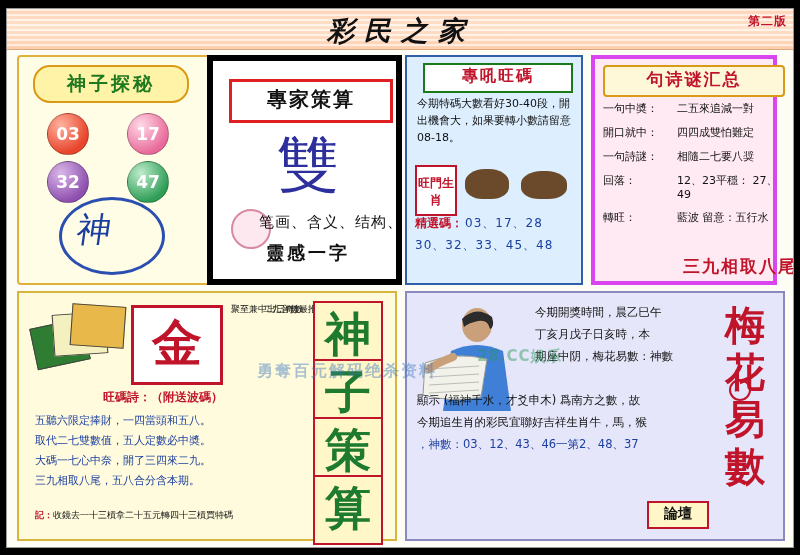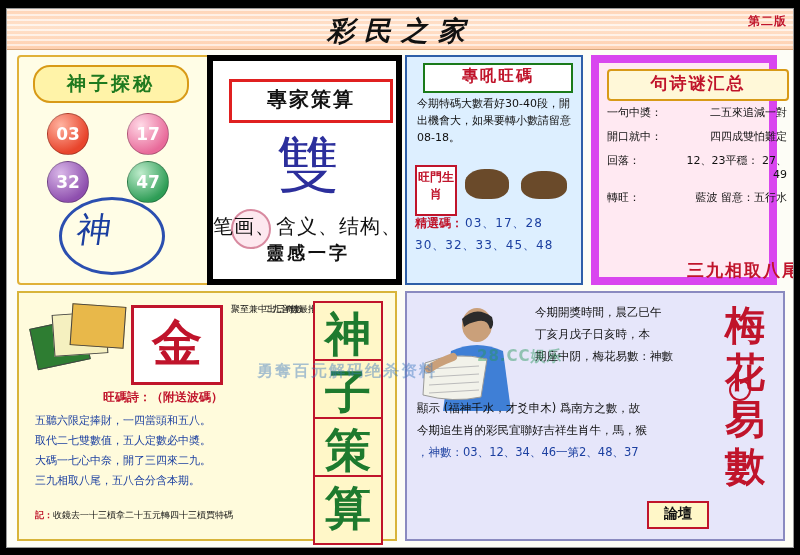--- a/index.html
+++ b/index.html
@@ -70,22 +70,22 @@
     position:absolute;left:16px;top:18px;width:158px;height:38px;
     background:#ffffff;border:3px solid #e02020;
     text-align:center;line-height:34px;font-size:20px;font-weight:bold;color:#111;
     font-family:"DejaVu Serif","Liberation Serif",serif;letter-spacing:2px;
   }
   .pB-big{
     position:absolute;left:0;top:62px;width:190px;text-align:center;
     font-size:62px;color:#2c2f9c;font-family:"DejaVu Serif","Liberation Serif",serif;
   }
   .pB-line1{
-    position:absolute;left:0;top:152px;width:190px;text-align:left;
-    font-size:20px;color:#111;letter-spacing:1px;
+    position:absolute;left:0;top:152px;width:190px;text-align:right;
+    font-size:15px;color:#111;letter-spacing:1px;
   }
   .pB-line2{
     position:absolute;left:0;top:180px;width:190px;text-align:center;
     font-size:18px;font-weight:bold;color:#111;letter-spacing:3px;
   }
   .pB-seal{
     position:absolute;left:18px;top:148px;width:36px;height:36px;border-radius:50%;
     border:2px solid #d88aa0;background:#fde8ef;
   }
   
@@ -96,42 +96,42 @@
     text-align:center;line-height:22px;font-size:16px;font-weight:bold;color:#c0142b;
     font-family:"DejaVu Serif","Liberation Serif",serif;letter-spacing:2px;
   }
   .pC-text{
     position:absolute;left:10px;top:38px;width:160px;
     font-size:11px;line-height:17px;color:#111;
   }
   .pC-zodiac{
     position:absolute;left:8px;top:108px;width:42px;height:51px;
     background:#fff;border:2px solid #c0142b;color:#c0142b;
-    font-size:12px;font-weight:bold;text-align:center;line-height:17px;padding-top:2px;
+    font-size:12px;font-weight:bold;text-align:center;line-height:17px;padding-top:8px;
     box-sizing:border-box;
   }
   .pC-animals{position:absolute;left:58px;top:104px;width:112px;height:46px;}
   .animal{position:absolute;background:#6a4a2a;border-radius:45% 45% 40% 40%;}
   .pC-num-label{
     position:absolute;left:8px;top:158px;font-size:12px;font-weight:bold;color:#c0142b;
   }
   .pC-nums1{position:absolute;left:58px;top:158px;font-size:12px;color:#1b3fa0;letter-spacing:1px;}
   .pC-nums2{position:absolute;left:8px;top:180px;font-size:12px;color:#1b3fa0;letter-spacing:1px;}
   
-  .pD{left:584px;top:46px;width:186px;height:230px;background:#ffe9f2;border:8px solid #d946ef;}
+  .pD{left:584px;top:46px;width:186px;height:230px;background:#ffe9f2;border:4px solid #d946ef;}
   .pD-title{
     position:absolute;left:8px;top:6px;width:178px;height:28px;
     background:#fff8d8;border:2px solid #d89a17;border-radius:4px;
     text-align:center;line-height:24px;font-size:17px;font-weight:bold;color:#c0142b;
     font-family:"DejaVu Serif","Liberation Serif",serif;letter-spacing:2px;
   }
   .pD-rows{position:absolute;left:8px;top:42px;width:180px;}
   .pD-row{display:flex;font-size:11px;color:#111;margin-bottom:9px;}
   .pD-row .k{width:74px;color:#111;}
-  .pD-row .v{flex:1;color:#111;text-align:right;}
+  .pD-row .v{flex:1;color:#111;}
   .pD-foot{
     position:absolute;left:0;top:196px;width:194px;text-align:center;
     font-size:17px;font-weight:bold;color:#c0142b;letter-spacing:2px;
     font-family:"DejaVu Serif","Liberation Serif",serif;
     padding-left:48px;
   }
   
   .pE{left:10px;top:282px;width:380px;height:250px;background:#fffbdc;border:2px solid #d8b43a;}
   .pE-cards{position:absolute;left:14px;top:10px;width:90px;height:66px;}
   .card{position:absolute;width:52px;height:40px;border:1px solid #444;}
@@ -246,20 +246,24 @@
   <div class="panel pD">
     <div class="pD-title">句诗谜汇总</div>
     <div class="pD-rows">
       <div class="pD-row">
         <span class="k">一句中奬：</span>
         <span class="v">二五來追減一對</span>
       </div>
       <div class="pD-row">
         <span class="k">開口就中：</span>
         <span class="v">四四成雙怕難定</span>
+      </div>
+      <div class="pD-row">
+        <span class="k">一句詩謎：</span>
+        <span class="v">相隨二七要八奨</span>
       </div>
       <div class="pD-row">
         <span class="k">回落：</span>
         <span class="v">12、23平穩：  27、49</span>
       </div>
       <div class="pD-row">
         <span class="k">轉旺：</span>
         <span class="v">藍波      留意：五行水</span>
       </div>
     </div>
@@ -305,24 +309,24 @@
         <path d="M16 70 l50 -3 M16 78 l50 -3 M16 86 l50 -3 M16 94 l50 -3" stroke="#bbb" stroke-width="1" fill="none"></path>
         <path d="M40 58 q-16 6 -24 12" stroke="#caa07a" stroke-width="8" fill="none" stroke-linecap="round"></path>
       </svg>
     </div>
     <div class="pF-text">
       <div>今期開獎時間，晨乙巳午</div>
       <div>丁亥月戊子日亥時，本</div>
       <div>期座中阴，梅花易數：神數</div>
     </div>
     <div class="pF-seal"></div>
-    <div class="pF-text" style="left:10px;top:104px;width:304px;">
+    <div class="pF-text" style="left:10px;top:96px;width:304px;">
       <div>顯示 (福神千水，才爻申木) 爲南方之數，故</div>
       <div>今期追生肖的彩民宜聯好吉祥生肖牛，馬，猴</div>
-      <div class="blue">，神數：03、12、34、46一第2、48、37</div>
+      <div class="blue">，神數：03、12、43、46一第2、48、37</div>
     </div>
     <div class="pF-vert">
       <span class="pF-vchar">梅</span>
       <span class="pF-vchar">花</span>
       <span class="pF-vchar">易</span>
       <span class="pF-vchar">數</span>
     </div>
     <div class="pF-forum">論壇</div>
   </div>
 

